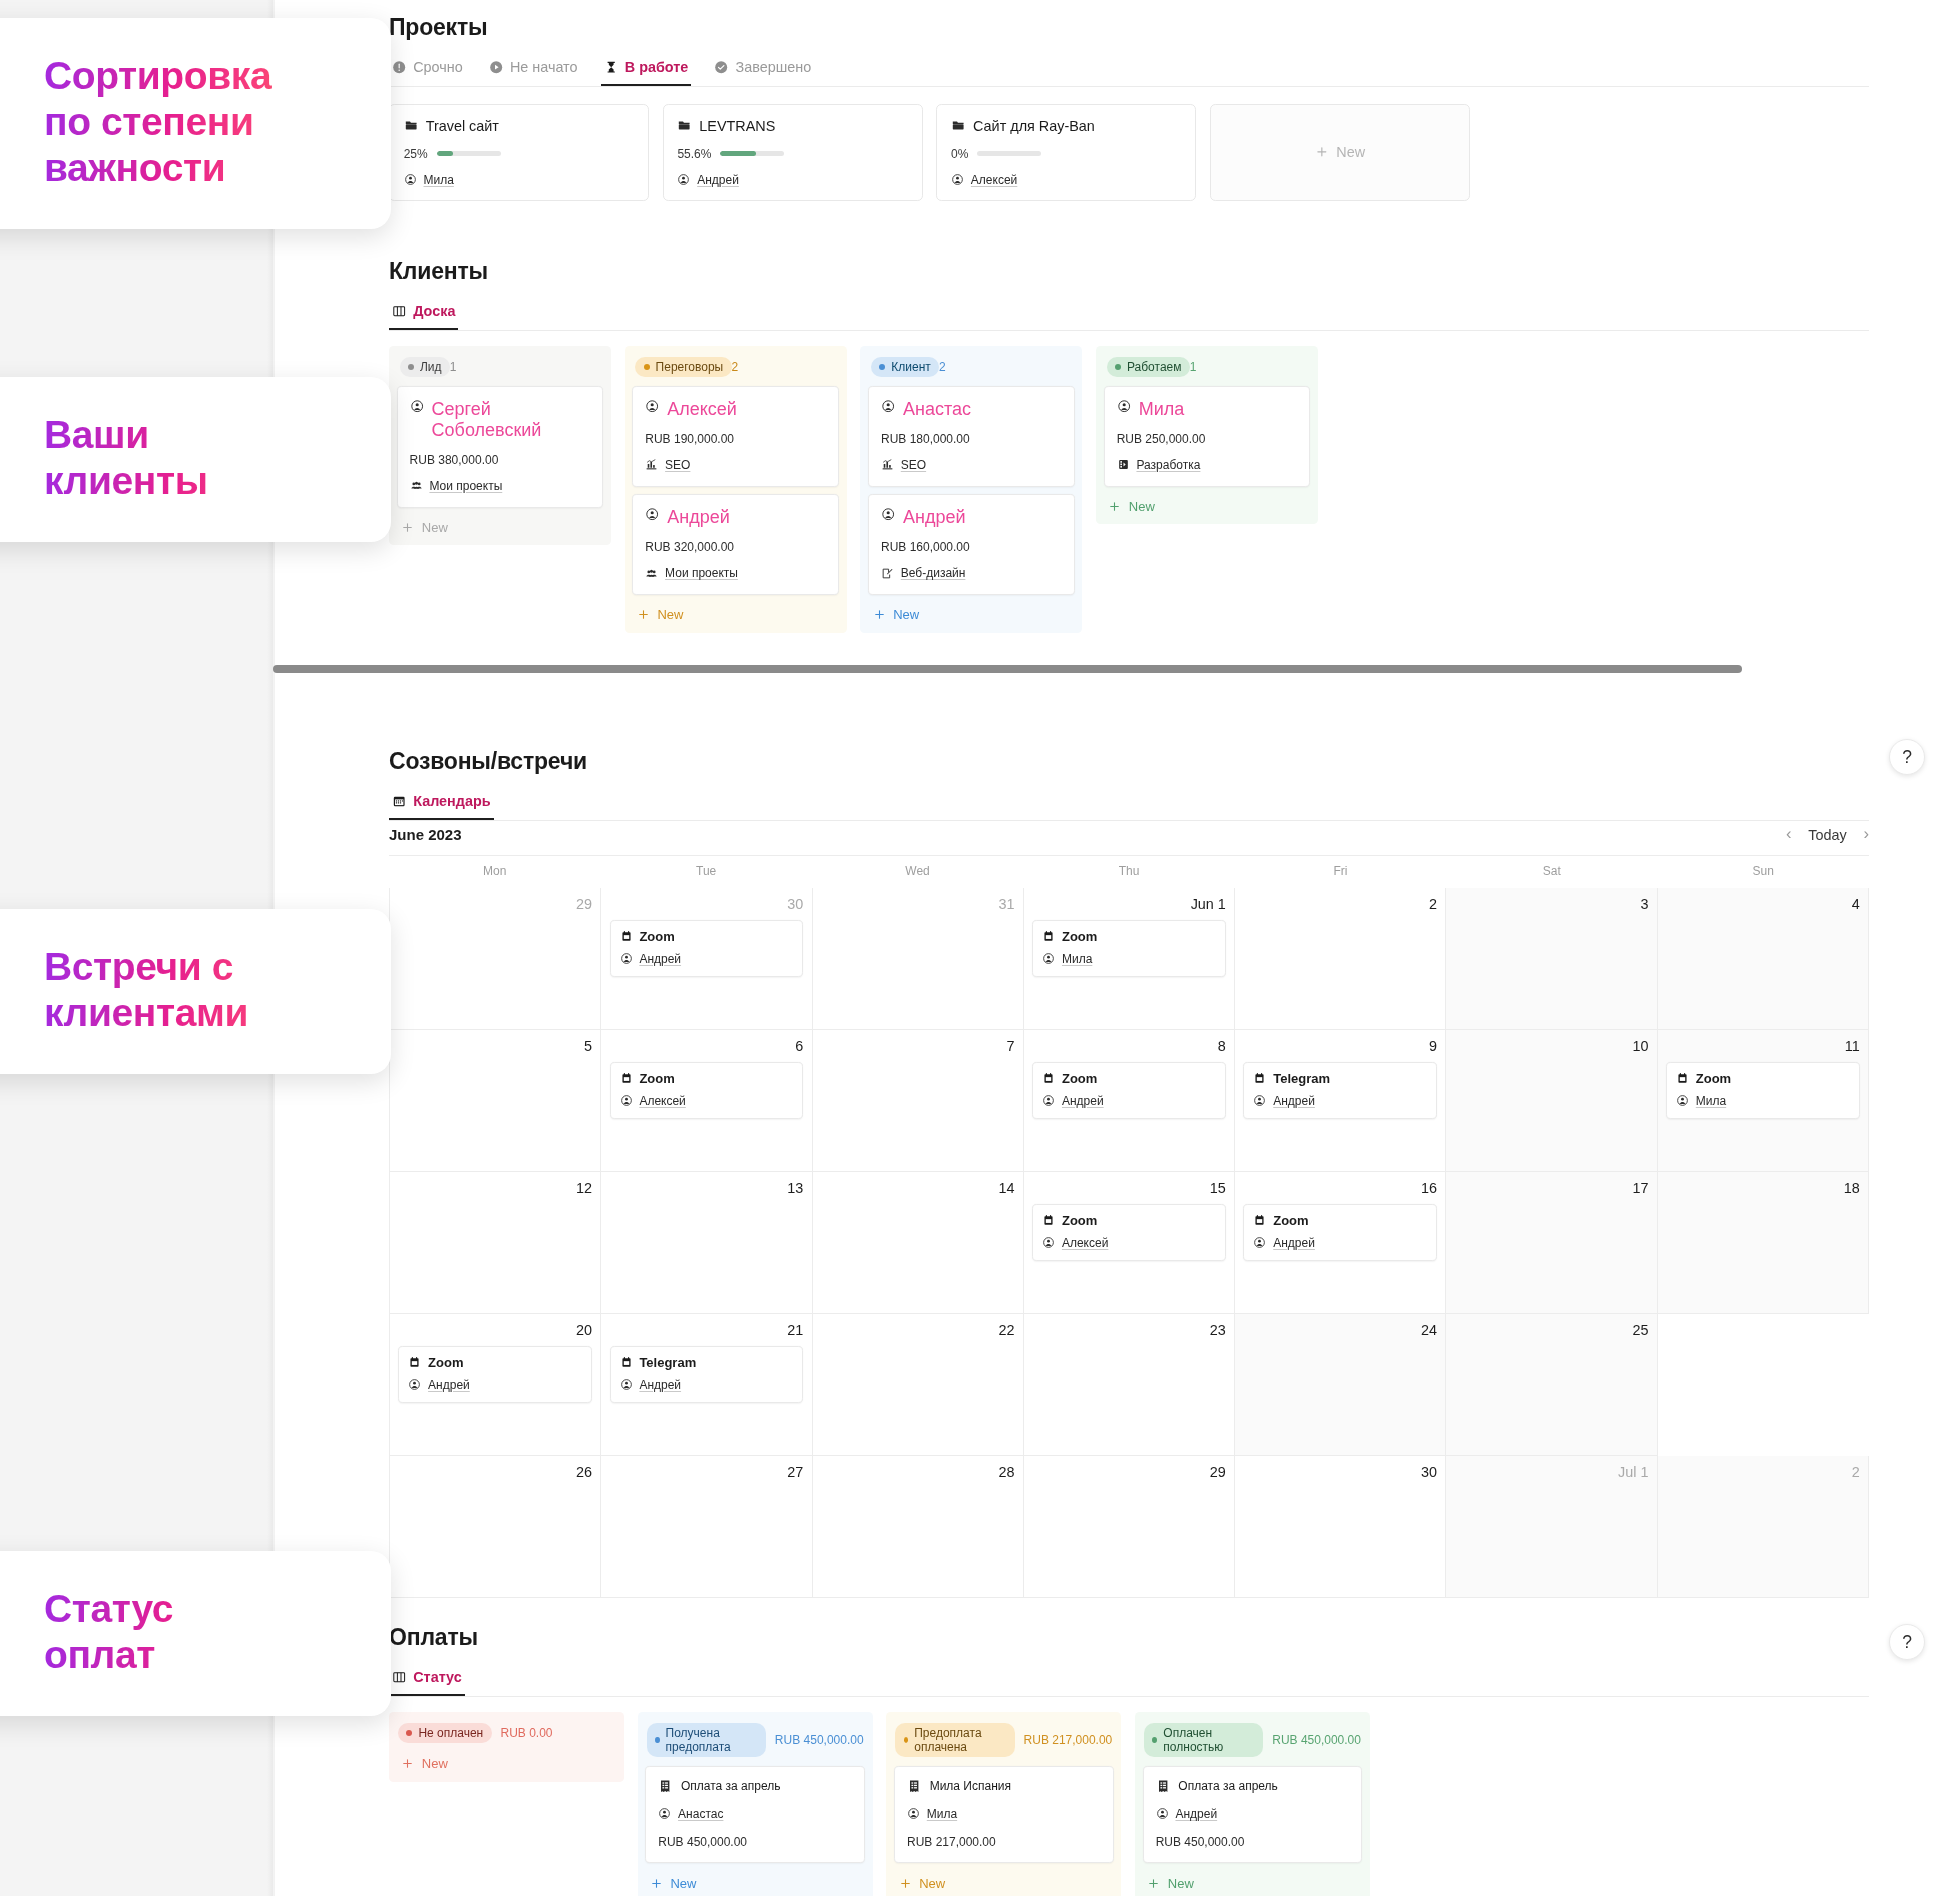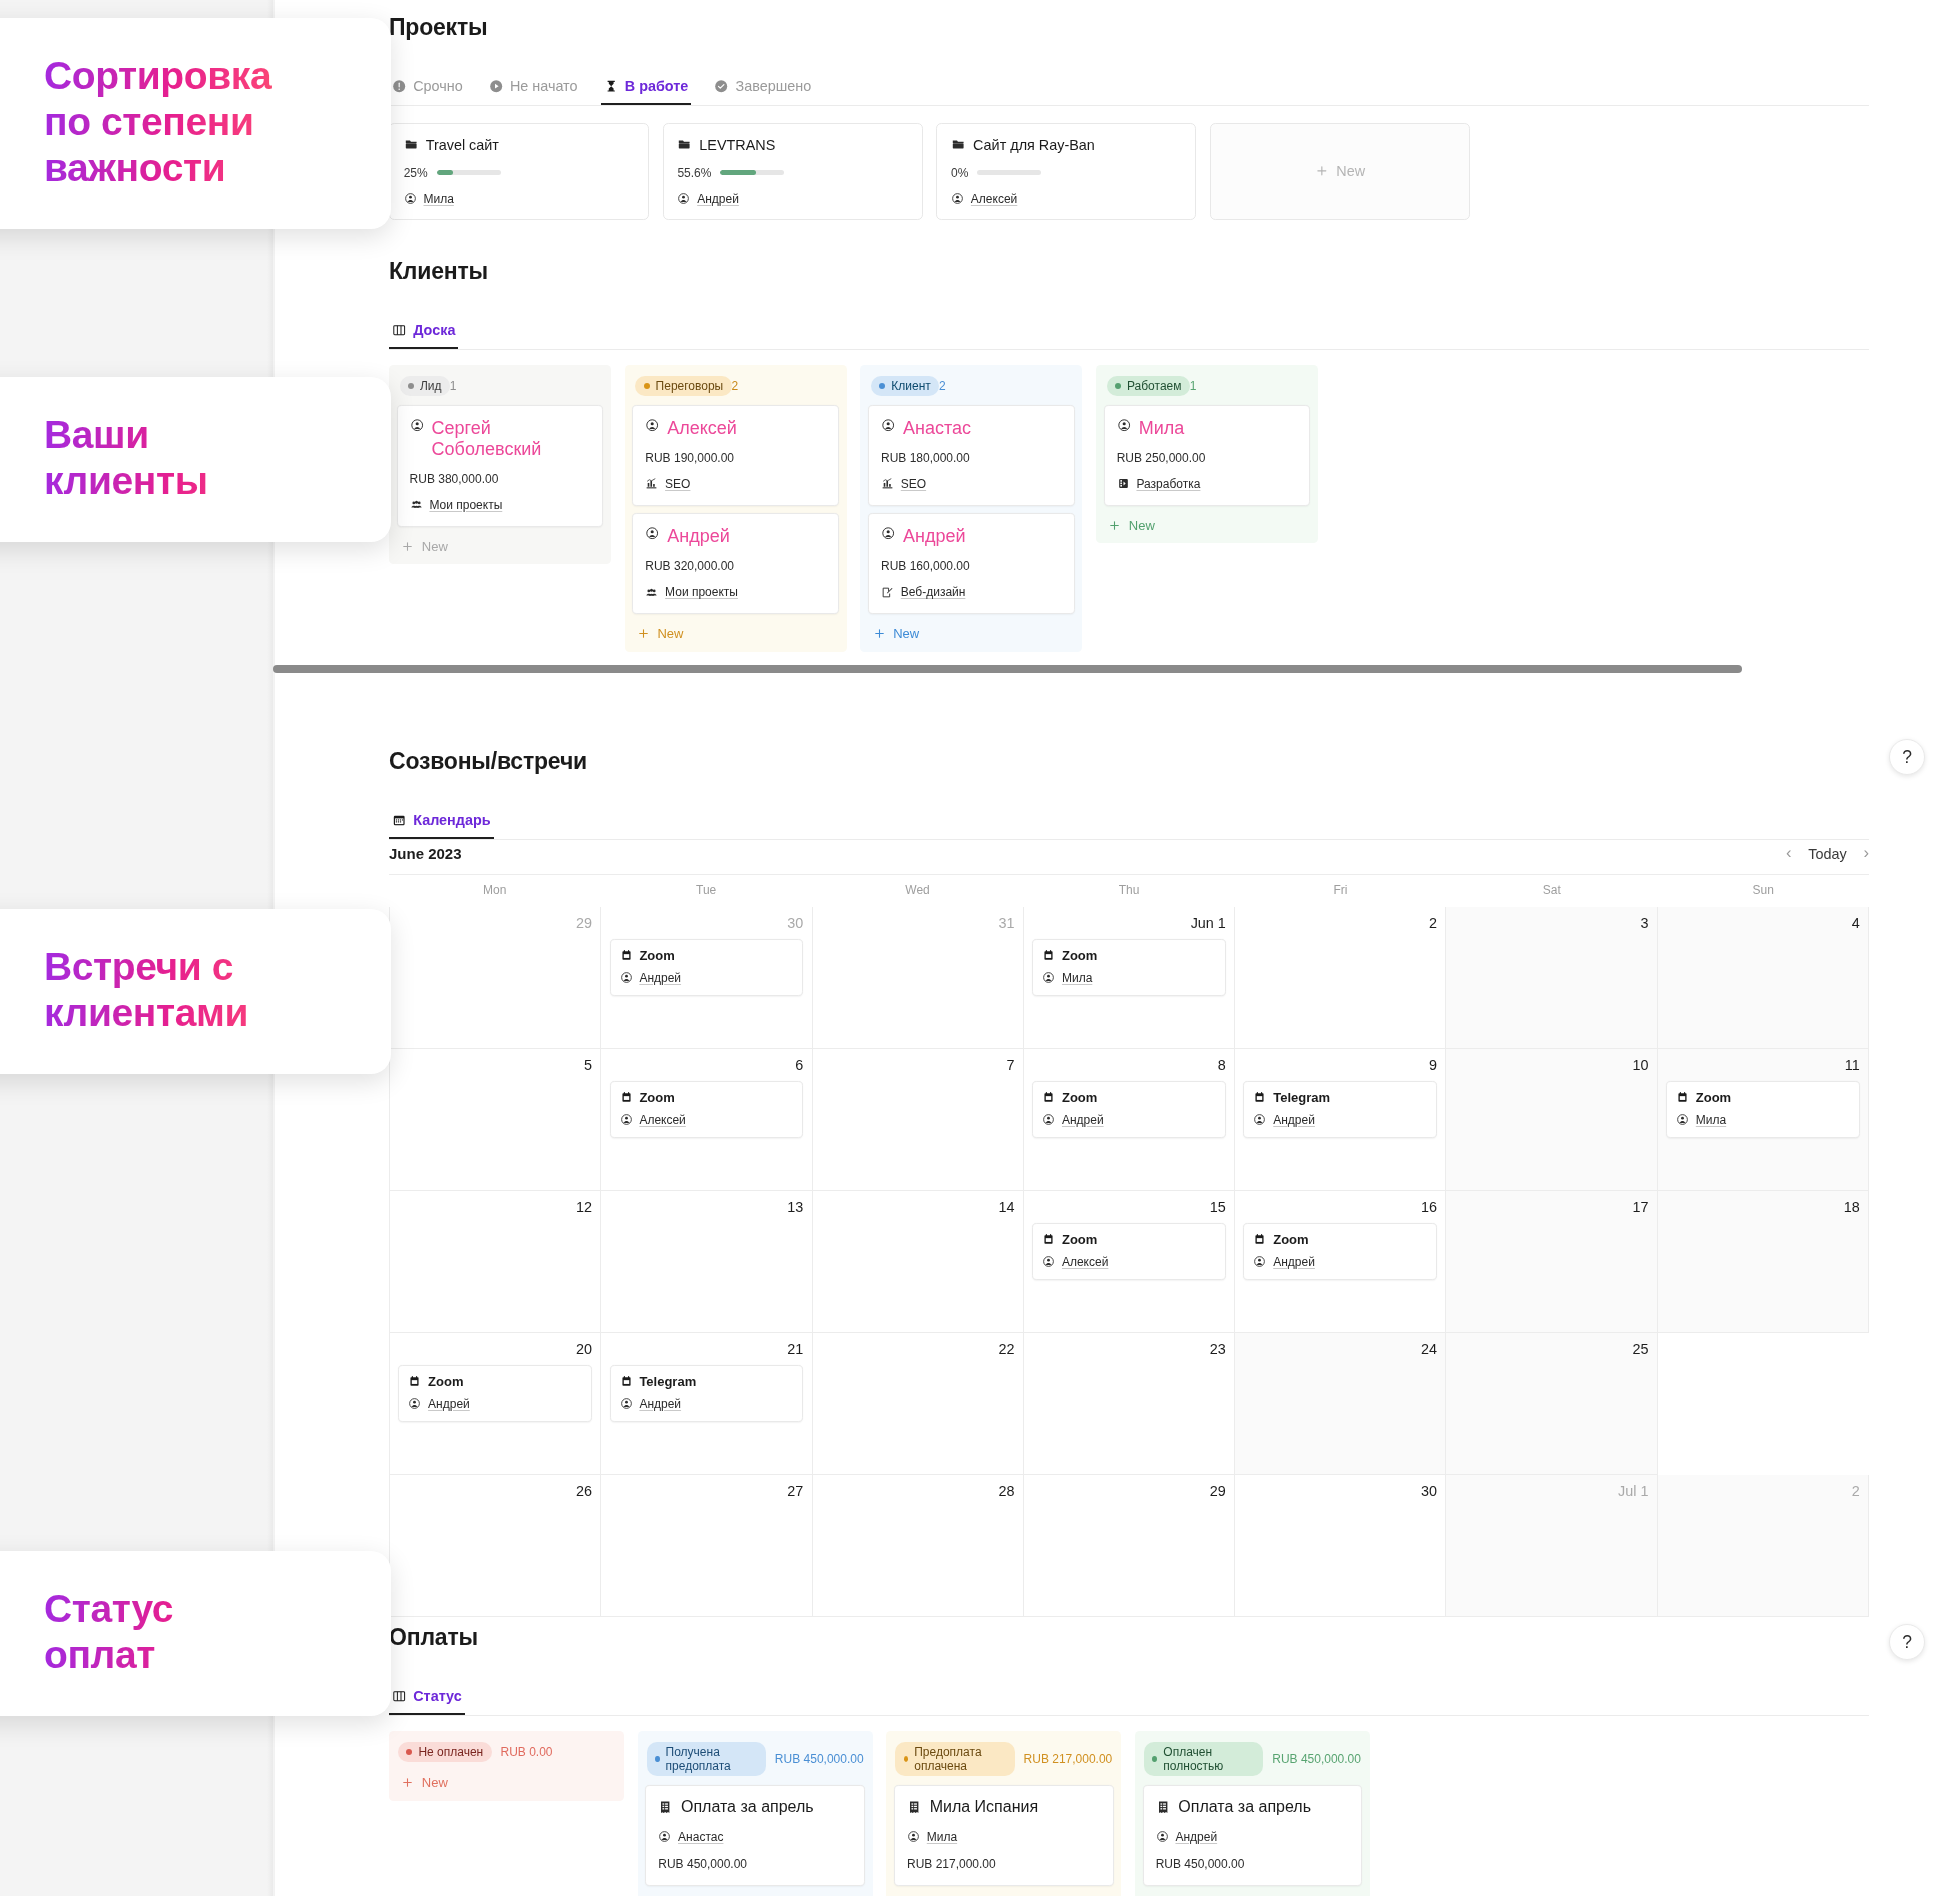--- a/index.html
+++ b/index.html
@@ -32,21 +32,21 @@
   }
   .tabbar {
     display: flex; align-items: flex-end; gap: 20px;
     border-bottom: 1.1px solid #ebebeb; margin-top: 13.7px;
   }
   .tab {
     display: flex; align-items: center; gap: 6.8px;
     font-size: 14.4px; color: #9a9a9a; padding: 4.6px 3px 9px 3px;
     border-bottom: 2.3px solid transparent; white-space: nowrap;
   }
-  .tab.active { color: #6d28d9; font-weight: 600; border-bottom-color: #1f1f1f; margin-top: 19px; }
+  .tab.active { color: #be185d; font-weight: 600; border-bottom-color: #1f1f1f; }
   .tab .ico { display: inline-flex; width: 14.4px; height: 14.4px; }
   .tab svg { width: 14.4px; height: 14.4px; display: block; }
 
   
   .proj-grid { display: flex; gap: 13.7px; margin-top: 16.7px; }
   .proj-card {
     width: 260px; height: 97px; border: 1.1px solid #e8e8e8; border-radius: 5.3px;
     padding: 13px 13.7px; background: #fff;
   }
   .proj-card.empty {
@@ -116,21 +116,21 @@
 
   
   .pay-board { display: flex; gap: 13.7px; margin-top: 15px; align-items: flex-start; }
   .pcol { width: 235px; border-radius: 4.6px; padding: 7.6px 7.6px 9px 7.6px; }
   .pcol-head { display: flex; align-items: center; gap: 9px; padding: 3px 1.5px 9px 1.5px; }
   .pcol-amt { font-size: 12px; white-space: nowrap; }
   .pcard {
     background: #fff; border: 0.9px solid #e9e9e9; border-radius: 4.6px;
     padding: 12px 12px 13.7px 12px; margin-bottom: 7.6px; box-shadow: 0 0.8px 1.5px rgba(0,0,0,0.045);
   }
-  .pcard .p-t { display: flex; align-items: center; gap: 8.3px; font-size: 16px; color: #1b1b1b; }
+  .pcard .p-t { display: flex; align-items: center; gap: 8.3px; font-size: 12px; color: #1b1b1b; }
   .pcard .p-o { display: flex; align-items: center; gap: 6.8px; font-size: 12px; color: #2a2a2a; margin-top: 13.7px; }
   .pcard .p-o .nm { text-decoration: underline; text-decoration-color: #c9c9c9; text-underline-offset: 2.3px; }
   .pcard .p-a { font-size: 12px; color: #2d2d2d; margin-top: 13.7px; }
 
   
   .help {
     position: absolute; width: 36px; height: 36px; border-radius: 50%;
     background: #fff; border: 0.8px solid #eaeaea; box-shadow: 0 1.5px 5.3px rgba(0,0,0,0.10);
     display: flex; align-items: center; justify-content: center;
     font-size: 17.5px; color: #2c2c2c;

